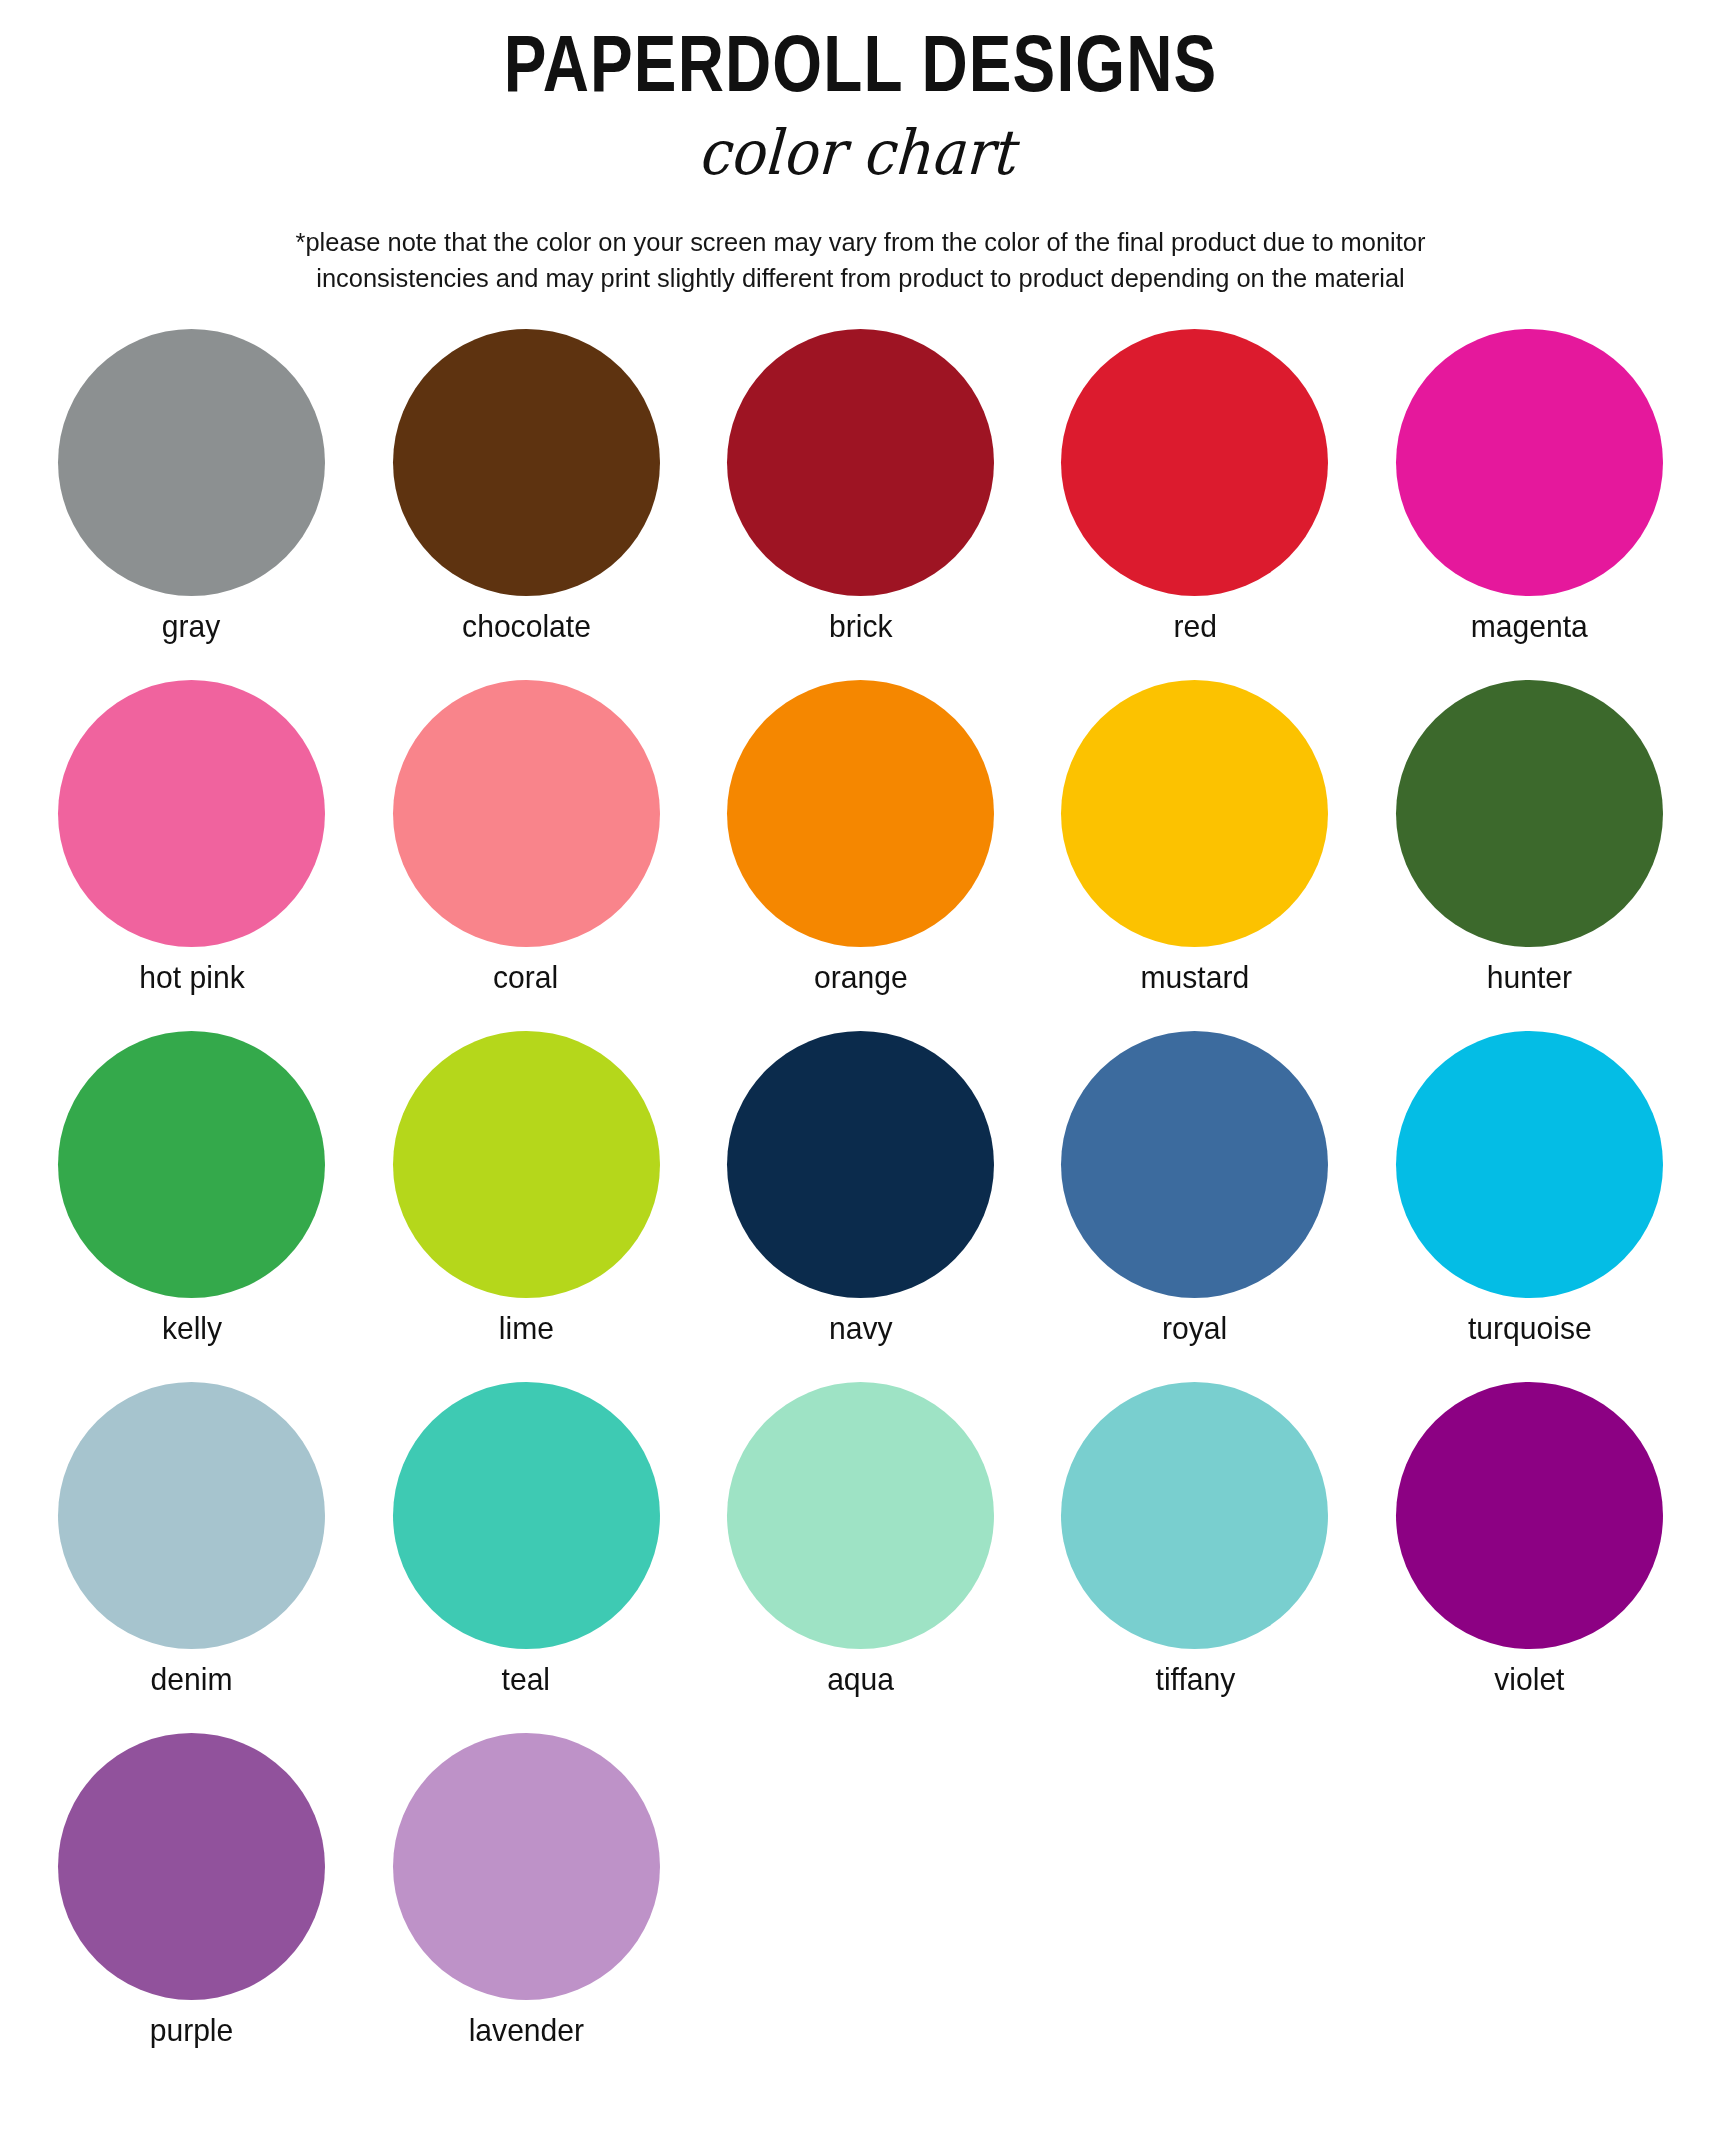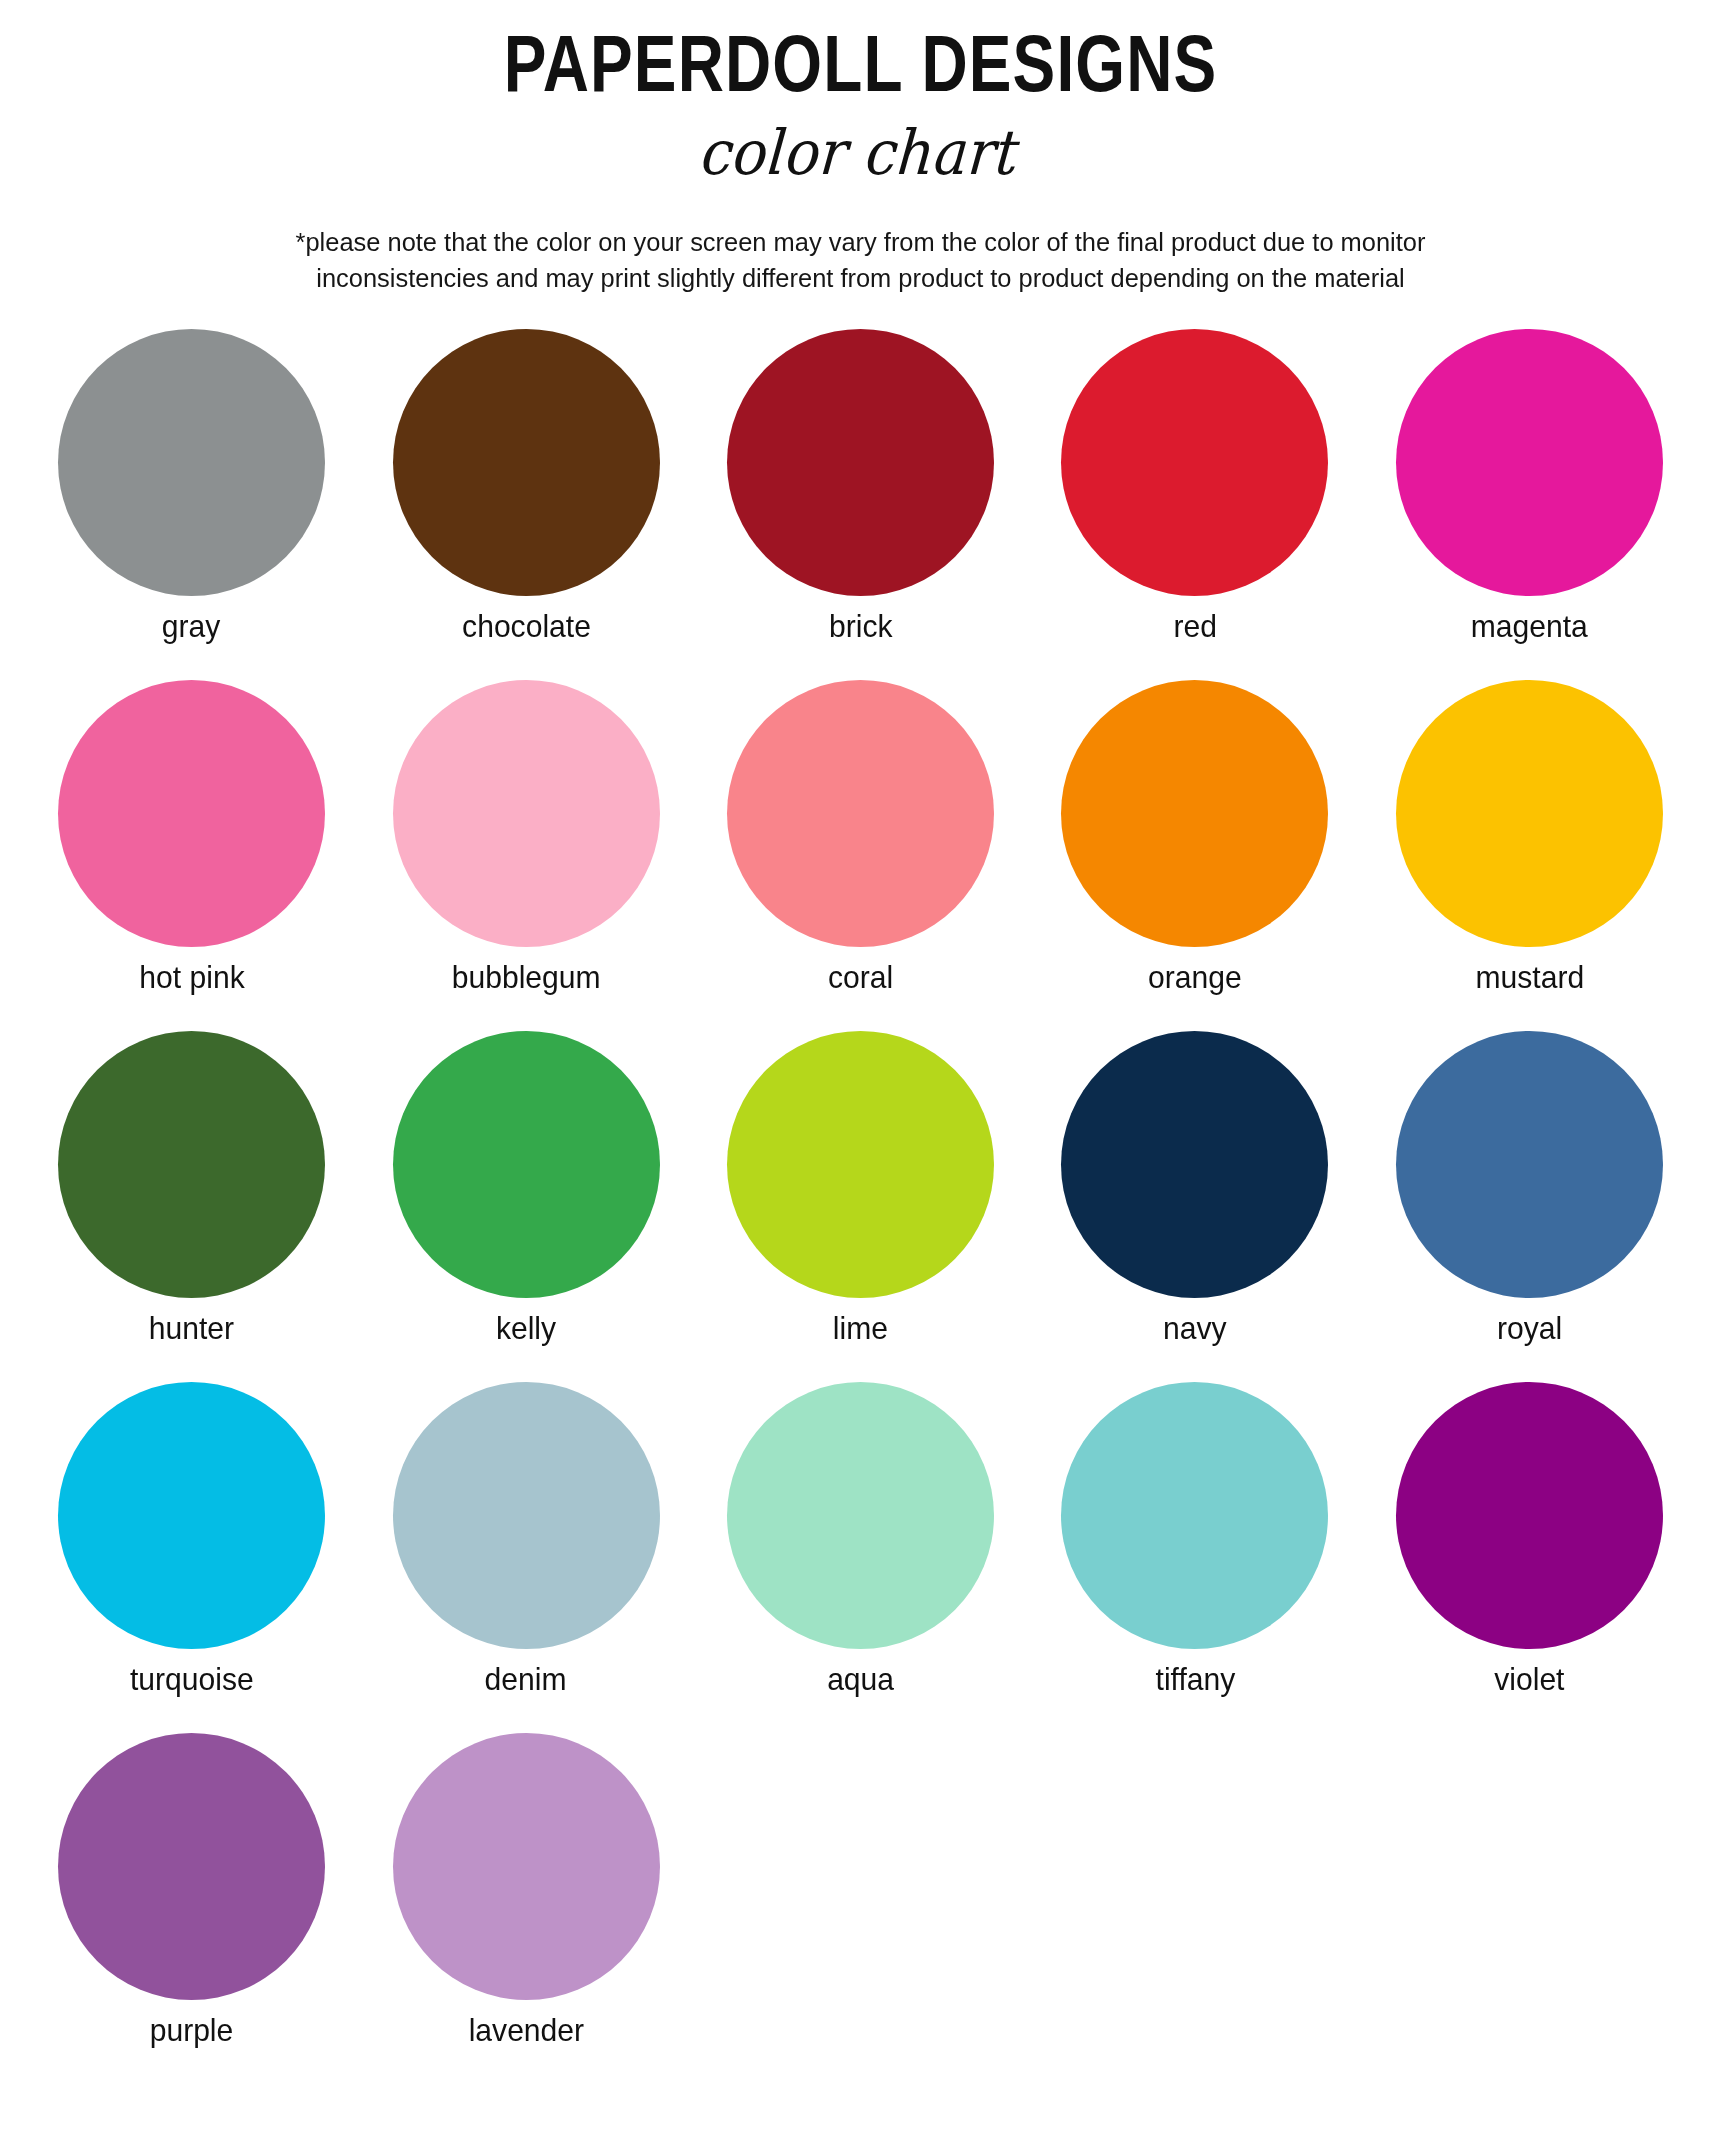--- a/index.html
+++ b/index.html
@@ -138,24 +138,20 @@
       </div>
       <div class="swatch-cell">
         <div class="swatch-dot" style="background: rgb(229, 24, 156);"></div>
         <div class="swatch-label">magenta</div>
       </div>
       <div class="swatch-cell">
         <div class="swatch-dot" style="background: rgb(240, 99, 158);"></div>
         <div class="swatch-label">hot pink</div>
       </div>
       <div class="swatch-cell">
-        <div class="swatch-dot" style="background: rgb(251, 175, 198);"></div>
-        <div class="swatch-label">bubblegum</div>
-      </div>
-      <div class="swatch-cell">
         <div class="swatch-dot" style="background: rgb(249, 132, 139);"></div>
         <div class="swatch-label">coral</div>
       </div>
       <div class="swatch-cell">
         <div class="swatch-dot" style="background: rgb(245, 135, 0);"></div>
         <div class="swatch-label">orange</div>
       </div>
       <div class="swatch-cell">
         <div class="swatch-dot" style="background: rgb(252, 194, 0);"></div>
         <div class="swatch-label">mustard</div>
@@ -182,20 +178,24 @@
       </div>
       <div class="swatch-cell">
         <div class="swatch-dot" style="background: rgb(4, 189, 229);"></div>
         <div class="swatch-label">turquoise</div>
       </div>
       <div class="swatch-cell">
         <div class="swatch-dot" style="background: rgb(166, 196, 206);"></div>
         <div class="swatch-label">denim</div>
       </div>
       <div class="swatch-cell">
+        <div class="swatch-dot" style="background: rgb(62, 202, 179);"></div>
+        <div class="swatch-label">teal</div>
+      </div>
+      <div class="swatch-cell">
         <div class="swatch-dot" style="background: rgb(158, 227, 197);"></div>
         <div class="swatch-label">aqua</div>
       </div>
       <div class="swatch-cell">
         <div class="swatch-dot" style="background: rgb(121, 207, 207);"></div>
         <div class="swatch-label">tiffany</div>
       </div>
       <div class="swatch-cell">
         <div class="swatch-dot" style="background: rgb(140, 1, 131);"></div>
         <div class="swatch-label">violet</div>

